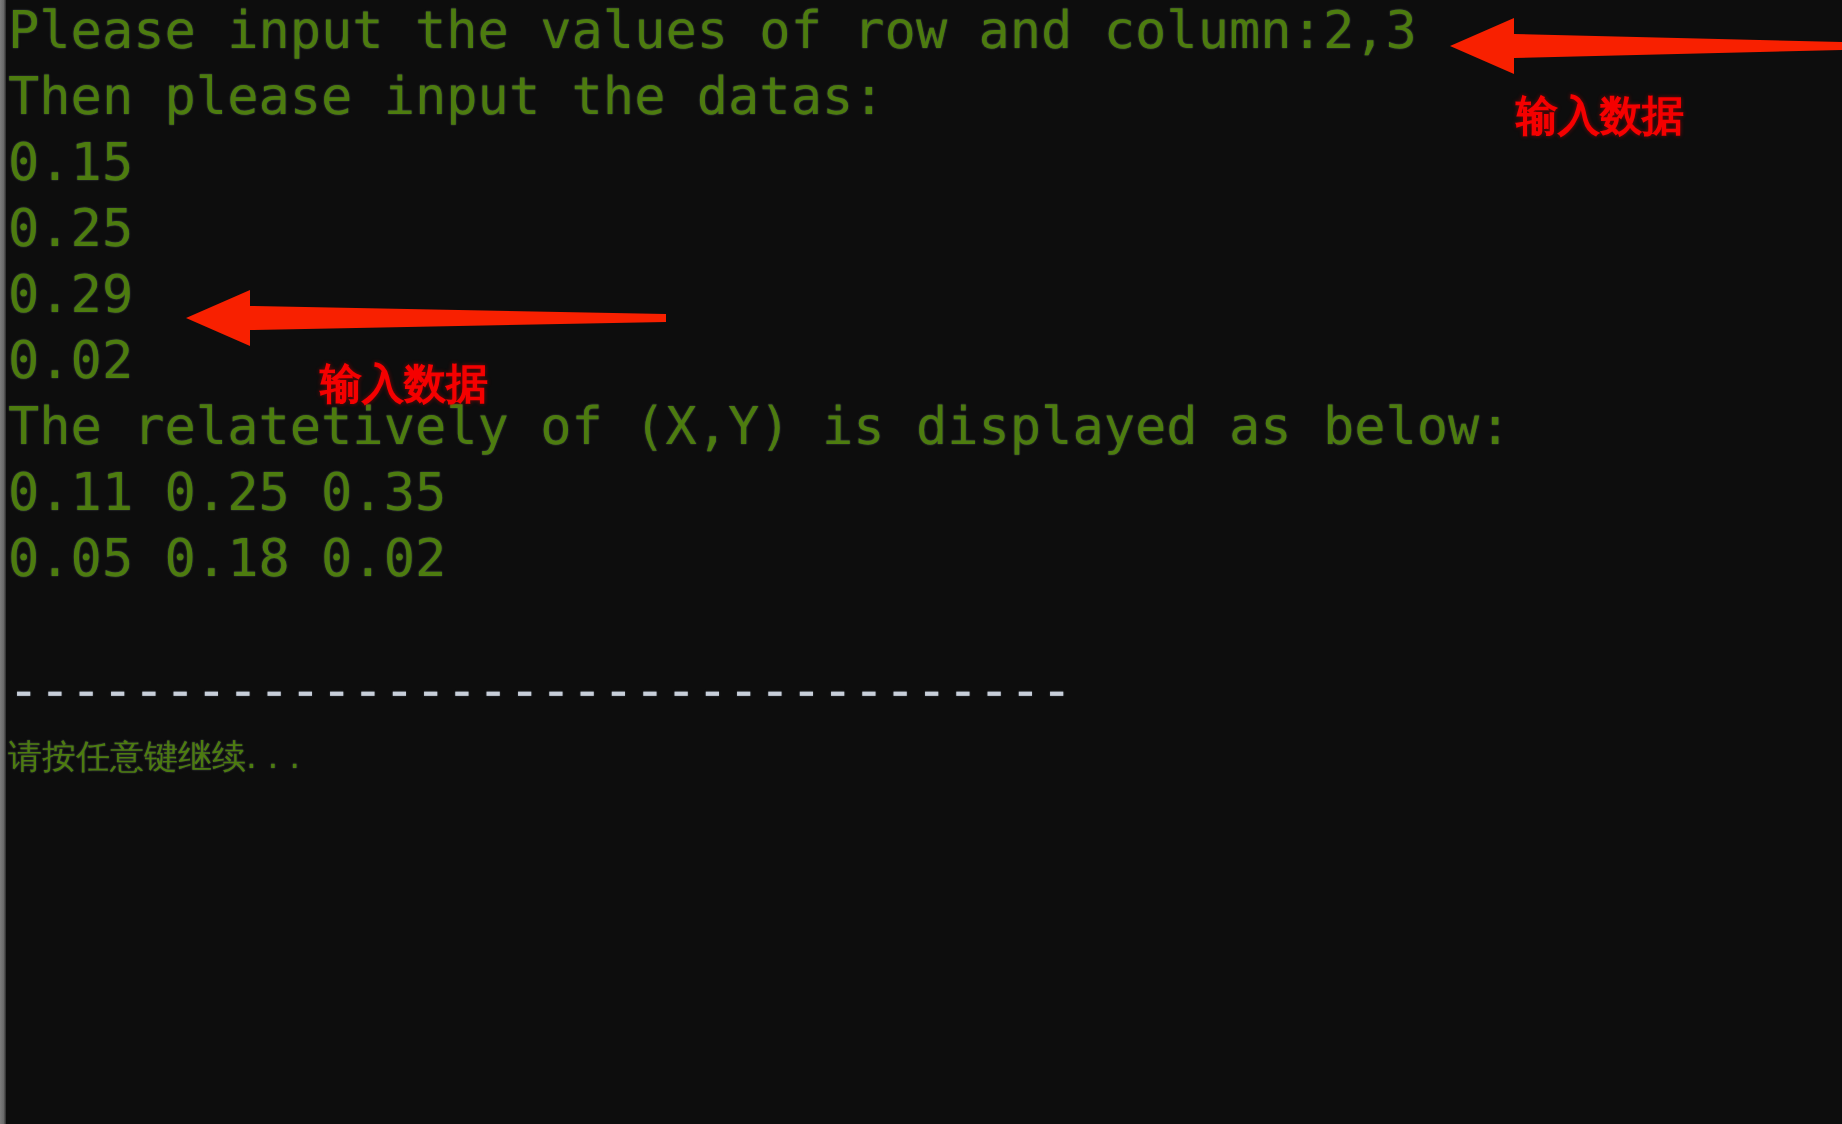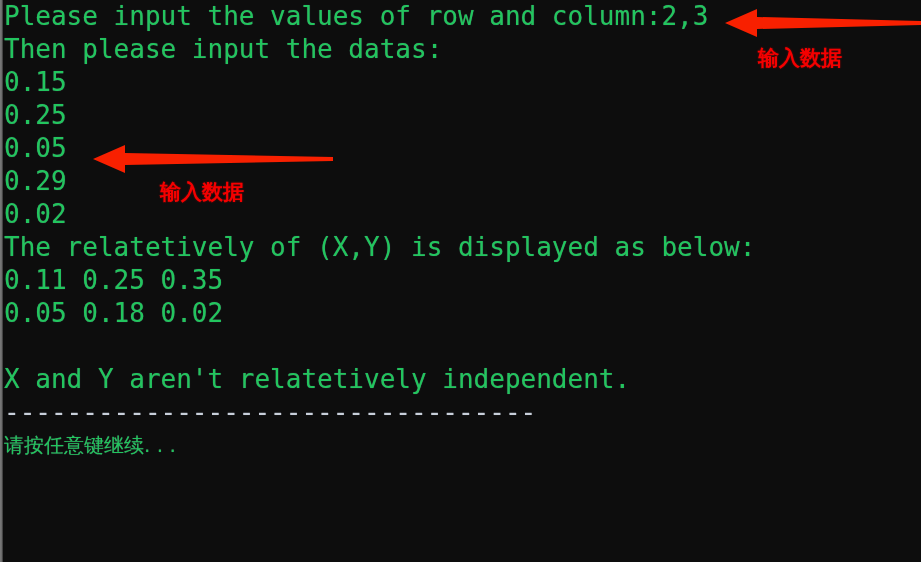--- a/index.html
+++ b/index.html
@@ -30,28 +30,28 @@
     left: 4px;
     top: 0;
     width: 917px;
     z-index: 2;
   }
   .line {
     height: 33px;
     line-height: 33px;
     font-size: 26px;
     letter-spacing: 0px;
-    color: #22c55e;
+    color: #4d7c0f;
     white-space: pre;
     text-shadow: 0 0 1px rgba(190,205,225,0.35);
   }
   .line.blank { color: transparent; }
   .line.cjk {
     font-family: "DejaVu Sans", "Liberation Sans", sans-serif;
-    font-size: 20px;
+    font-size: 17px;
   }
   .line.sep {
     color: #c8cfda;
     letter-spacing: 0px;
   }
 
   
   #annotation-layer {
     position: absolute;
     left: 0; top: 0;
@@ -75,28 +75,26 @@
 
 <div id="console-window">
 
   <div id="left-edge-strip"></div>
 
   <div id="console-output">
     <div class="line">Please input the values of row and column:2,3</div>
     <div class="line">Then please input the datas:</div>
     <div class="line">0.15</div>
     <div class="line">0.25</div>
-    <div class="line">0.05</div>
     <div class="line">0.29</div>
     <div class="line">0.02</div>
     <div class="line">The relatetively of (X,Y) is displayed as below:</div>
     <div class="line">0.11 0.25 0.35</div>
     <div class="line">0.05 0.18 0.02</div>
     <div class="line blank"> </div>
-    <div class="line">X and Y aren't relatetively independent.</div>
     <div class="line sep">----------------------------------</div>
     <div class="line cjk">请按任意键继续. . .</div>
   </div>
 
   <div id="annotation-layer">
 
     <svg class="anno-arrow" style="left:725px; top:4px;" width="196" height="38" viewBox="0 0 196 38">
       <polygon points="0,19 32,5 32,13 196,17 196,21 32,25 32,33" fill="#f82000"></polygon>
     </svg>
 

